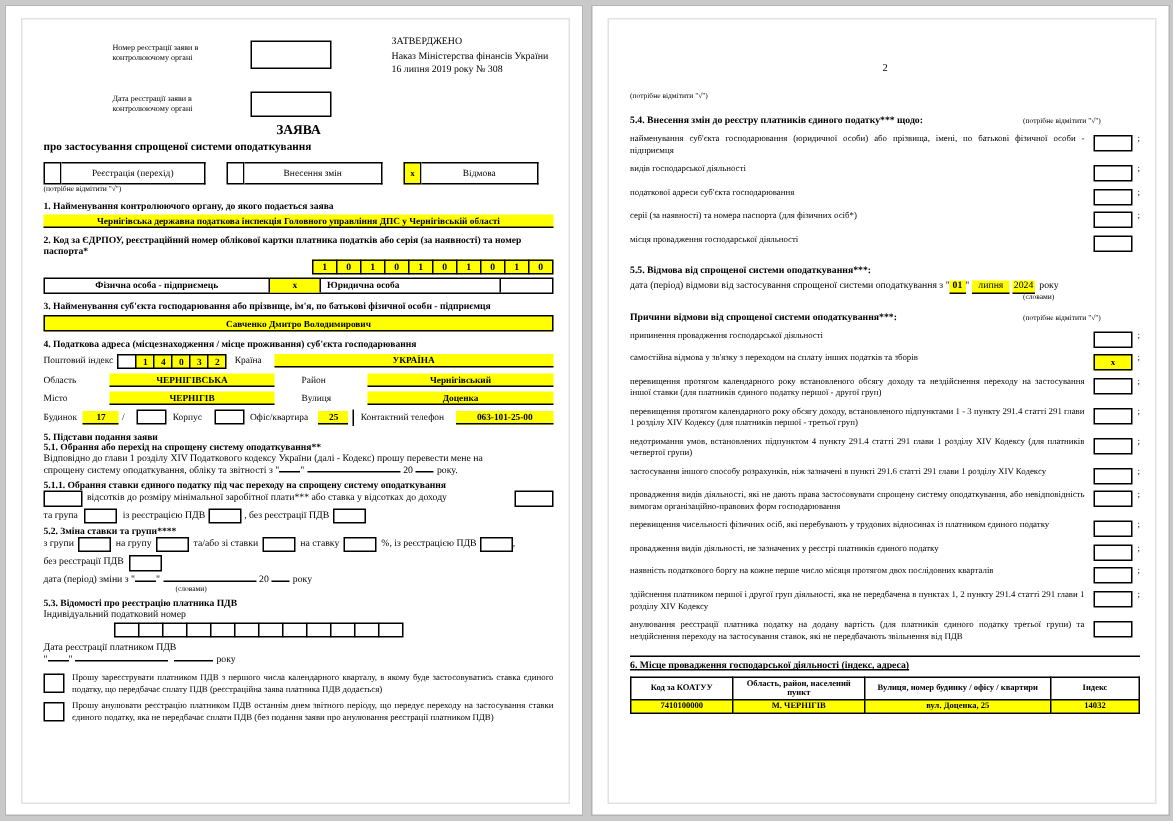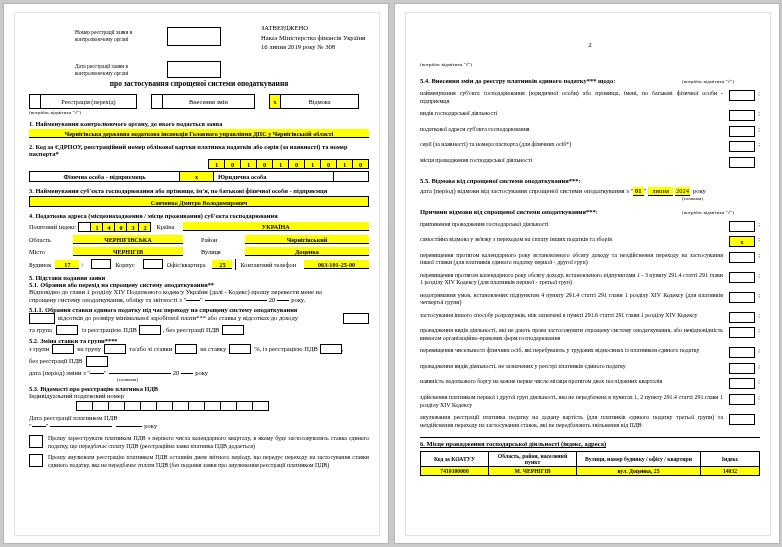--- a/index.html
+++ b/index.html
@@ -39,21 +39,21 @@
 
   
   .hdr { position: relative; height: 58px; }
   .hdr-lab { position: absolute; font-size: 5.4px; line-height: 1.35; color:#000; }
   .hdr-box {
     position: absolute; border: 1px solid #000; background:#fff;
   }
   .approve { position: absolute; left: 232px; top: 4px; font-size: 6.6px; line-height: 1.45; }
 
   .title { text-align: center; font-weight: bold; font-size: 9px; margin-top: 4px; }
-  .subtitle { text-align: center; font-weight: bold; font-size: 7.5px; margin-top: 2px; }
+  .subtitle { font-weight: bold; font-size: 7.5px; margin-top: 2px; }
 
   .chkrow { display: flex; align-items: stretch; margin-top: 6px; height: 15px; }
   .cbox {
     width: 12px; border: 1px solid #000; background: #fff;
     display:flex; align-items:center; justify-content:center;
     font-size: 6px; font-weight: bold;
   }
   .cbox.on { background: #ffff00; }
   .clab {
     border: 1px solid #000; border-left: none; background:#fff;
@@ -123,20 +123,21 @@
         <div class="hdr-lab" style="left:46px; top:44px; width:80px;">Дата реєстрації заяви в контролюючому органі</div>
         <div class="hdr-box" style="left:138px; top:42px; width:54px; height:17px;"></div>
 
         <div class="approve">
           <div>ЗАТВЕРДЖЕНО</div>
           <div>Наказ  Міністерства фінансів України</div>
           <div>16 липня 2019 року № 308</div>
         </div>
       </div>
 
+      <div class="title">ЗАЯВА</div>
       <div class="subtitle">про застосування спрощеної системи  оподаткування</div>
 
       <div class="chkrow">
         <div class="cbox"></div>
         <div class="clab" style="width:96px;">Реєстрація (перехід)</div>
         <div class="gapx"></div>
         <div class="cbox"></div>
         <div class="clab" style="width:92px;">Внесення змін</div>
         <div class="gapx"></div>
         <div class="cbox on">x</div>

